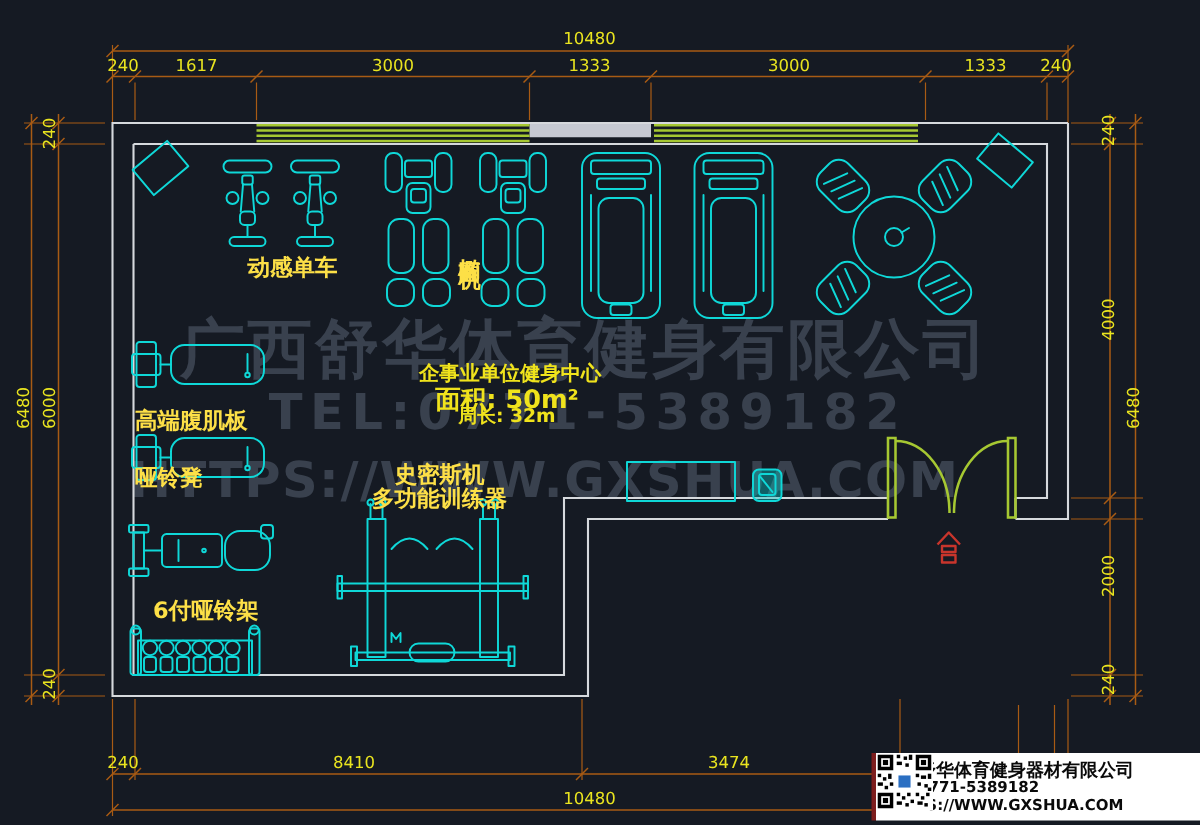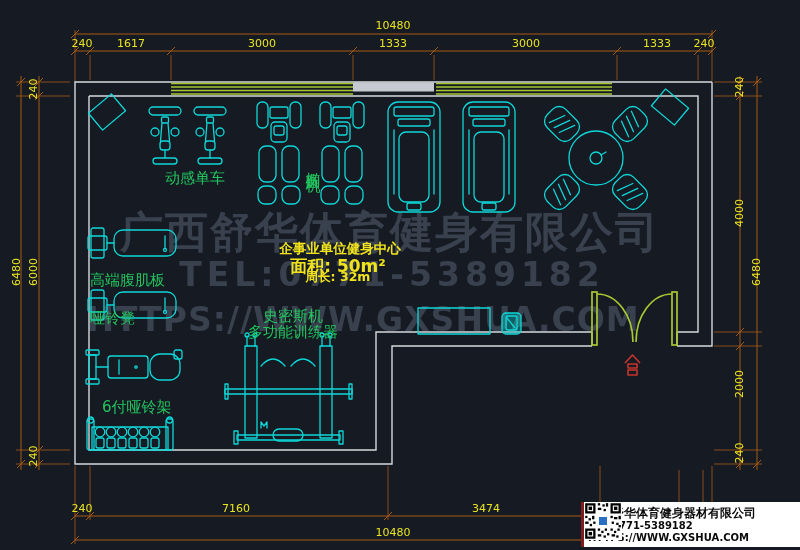--- a/index.html
+++ b/index.html
@@ -13,21 +13,21 @@
   .st-w{stroke:#d6d9dd;fill:none;stroke-width:1.4;stroke-linejoin:miter}
   .st-g{stroke:#a6c832;fill:none;stroke-width:1.7}
   .st-o{stroke:#a85b14;fill:none;stroke-width:1}
   .st-oe{stroke:#a85b14;fill:none;stroke-width:.8}
   .st-r{stroke:#c8352c;fill:none;stroke-width:1.6;stroke-linejoin:round}
   svg{position:absolute;left:0;top:0;z-index:3}
   
   .dim{position:absolute;color:#e9e41f;font-size:11px;white-space:nowrap;z-index:4;font-weight:500}
   .dim.h{transform:translateX(-50%)}
   .dim.v{transform:translate(-50%,-50%) rotate(-90deg)}
-  .lbl{position:absolute;color:#22c55e;font-weight:400;font-size:15px;white-space:nowrap;z-index:5}
+  .lbl{position:absolute;color:#fde047;font-weight:700;font-size:15px;white-space:nowrap;z-index:5}
   .lbl.ctr{transform:translateX(-50%)}
   .lbl.vert{writing-mode:vertical-rl;letter-spacing:3px}
   .info{position:absolute;color:#f0e31c;font-weight:700;white-space:nowrap;z-index:5;transform:translateX(-50%)}
   .wm{position:absolute;color:#39414e;font-weight:bold;white-space:nowrap;z-index:2;transform:translateX(-50%)}
   
   #redstrip{position:absolute;left:581px;top:502px;width:3px;height:45px;background:#7d1d1d;z-index:6}
   #titleblock{
     position:absolute;left:584px;top:502px;width:216px;height:45px;background:#ffffff;
     z-index:6;display:flex;align-items:center;gap:5px;padding:2px 0 2px 4px;box-sizing:border-box;
   }
@@ -249,21 +249,21 @@
   <div class="dim h" style="left:393px;top:19px">10480</div>
   <div class="dim h" style="left:82px;top:37px">240</div>
   <div class="dim h" style="left:131px;top:37px">1617</div>
   <div class="dim h" style="left:262px;top:37px">3000</div>
   <div class="dim h" style="left:393px;top:37px">1333</div>
   <div class="dim h" style="left:526px;top:37px">3000</div>
   <div class="dim h" style="left:657px;top:37px">1333</div>
   <div class="dim h" style="left:704px;top:37px">240</div>
 
   <div class="dim h" style="left:82px;top:502px">240</div>
-  <div class="dim h" style="left:236px;top:502px">7160</div>
+  <div class="dim h" style="left:236px;top:502px">8410</div>
   <div class="dim h" style="left:486px;top:502px">3474</div>
   <div class="dim h" style="left:393px;top:526px">10480</div>
 
   <div class="dim v" style="left:16px;top:272px">6480</div>
   <div class="dim v" style="left:33px;top:89px">240</div>
   <div class="dim v" style="left:33px;top:272px">6000</div>
   <div class="dim v" style="left:33px;top:456px">240</div>
 
   <div class="dim v" style="left:739px;top:87px">240</div>
   <div class="dim v" style="left:739px;top:213px">4000</div>

